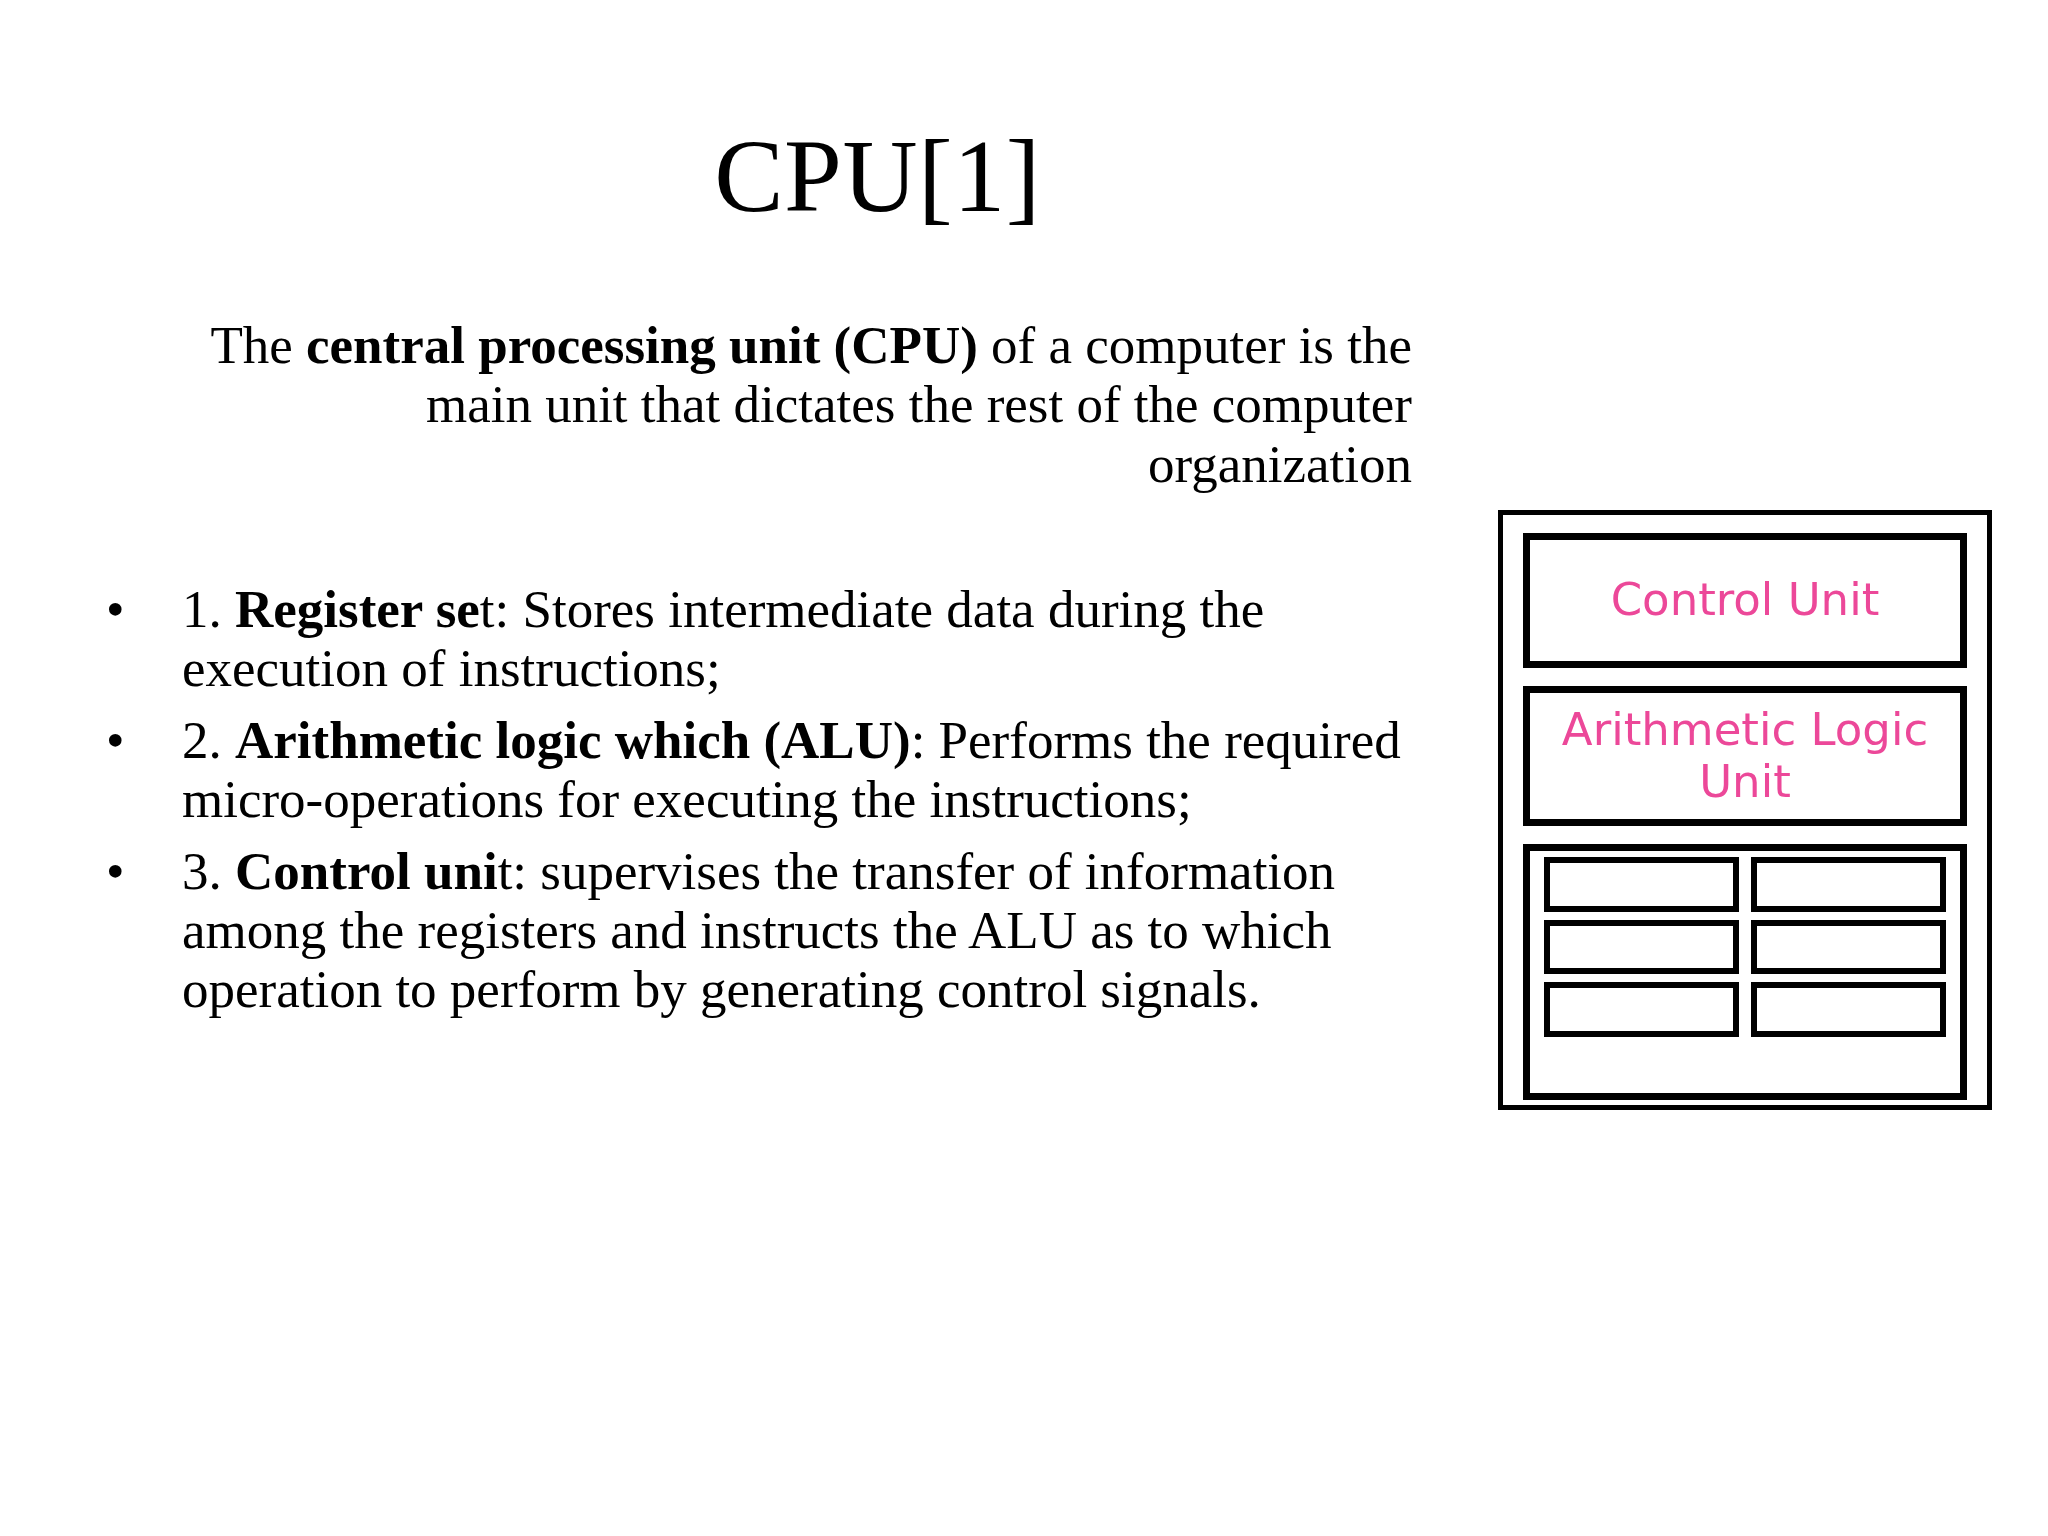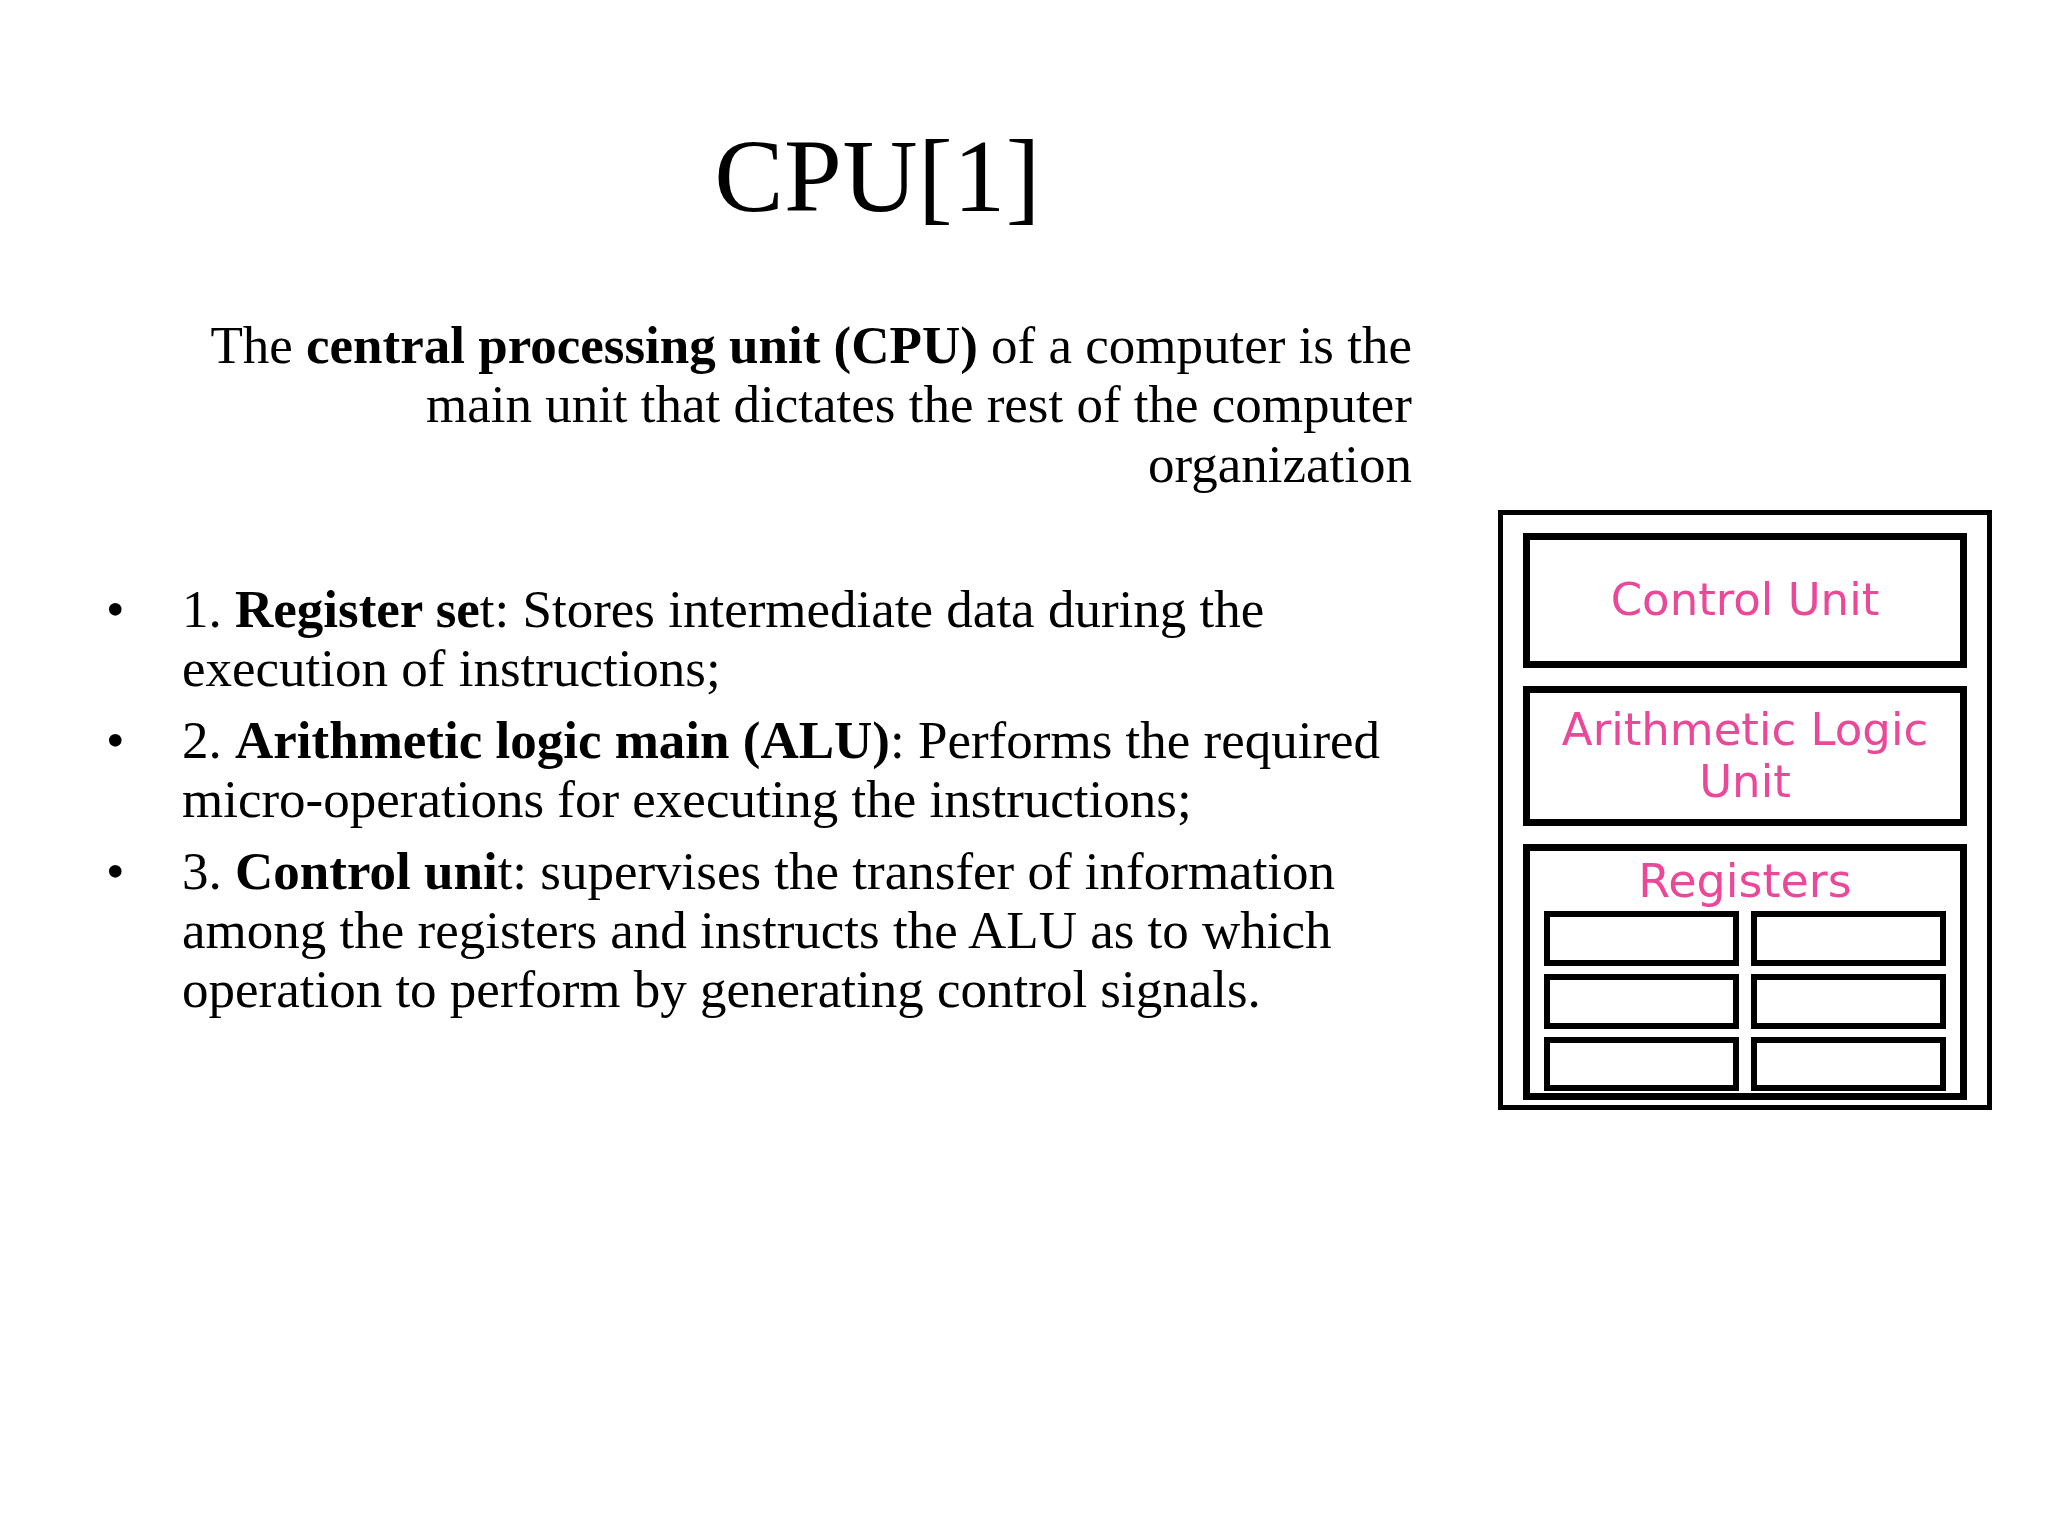--- a/index.html
+++ b/index.html
@@ -144,39 +144,38 @@
 <div id="body-text">
 
   <p class="para"><span class="first-line-pull">The </span><b>central processing unit (CPU)</b><span> of a computer is the main unit that dictates the rest of the computer organization</span></p>
 
   <div class="spacer-block"></div>
 
   <ul class="bullet-list">
 
     <li class="bullet-item"><span class="bullet-dot">•</span><span>1. </span><b>Register se</b><span>t: Stores intermediate data during the execution of instructions;</span></li>
 
-    <li class="bullet-item"><span class="bullet-dot">•</span><span>2. </span><b>Arithmetic logic main (ALU)</b><span>: Performs the required micro-operations for executing the instructions;</span></li>
+    <li class="bullet-item"><span class="bullet-dot">•</span><span>2. </span><b>Arithmetic logic which (ALU)</b><span>: Performs the required micro-operations for executing the instructions;</span></li>
 
     <li class="bullet-item"><span class="bullet-dot">•</span><span>3. </span><b>Control uni</b><span>t: supervises the transfer of information among the registers and instructs the ALU as to which operation to perform by generating control signals.</span></li>
 
   </ul>
 </div>
 
 <div id="cpu-diagram">
 
   <div id="control-unit-box" class="diagram-box">
     <span>Control Unit</span>
   </div>
 
   <div id="alu-box" class="diagram-box">
     <span>Arithmetic Logic Unit</span>
   </div>
 
   <div id="registers-box" class="diagram-box">
-    <div id="registers-label">Registers</div>
     <div id="register-grid">
       <div class="register-cell"></div>
       <div class="register-cell"></div>
       <div class="register-cell"></div>
       <div class="register-cell"></div>
       <div class="register-cell"></div>
       <div class="register-cell"></div>
     </div>
   </div>
 

